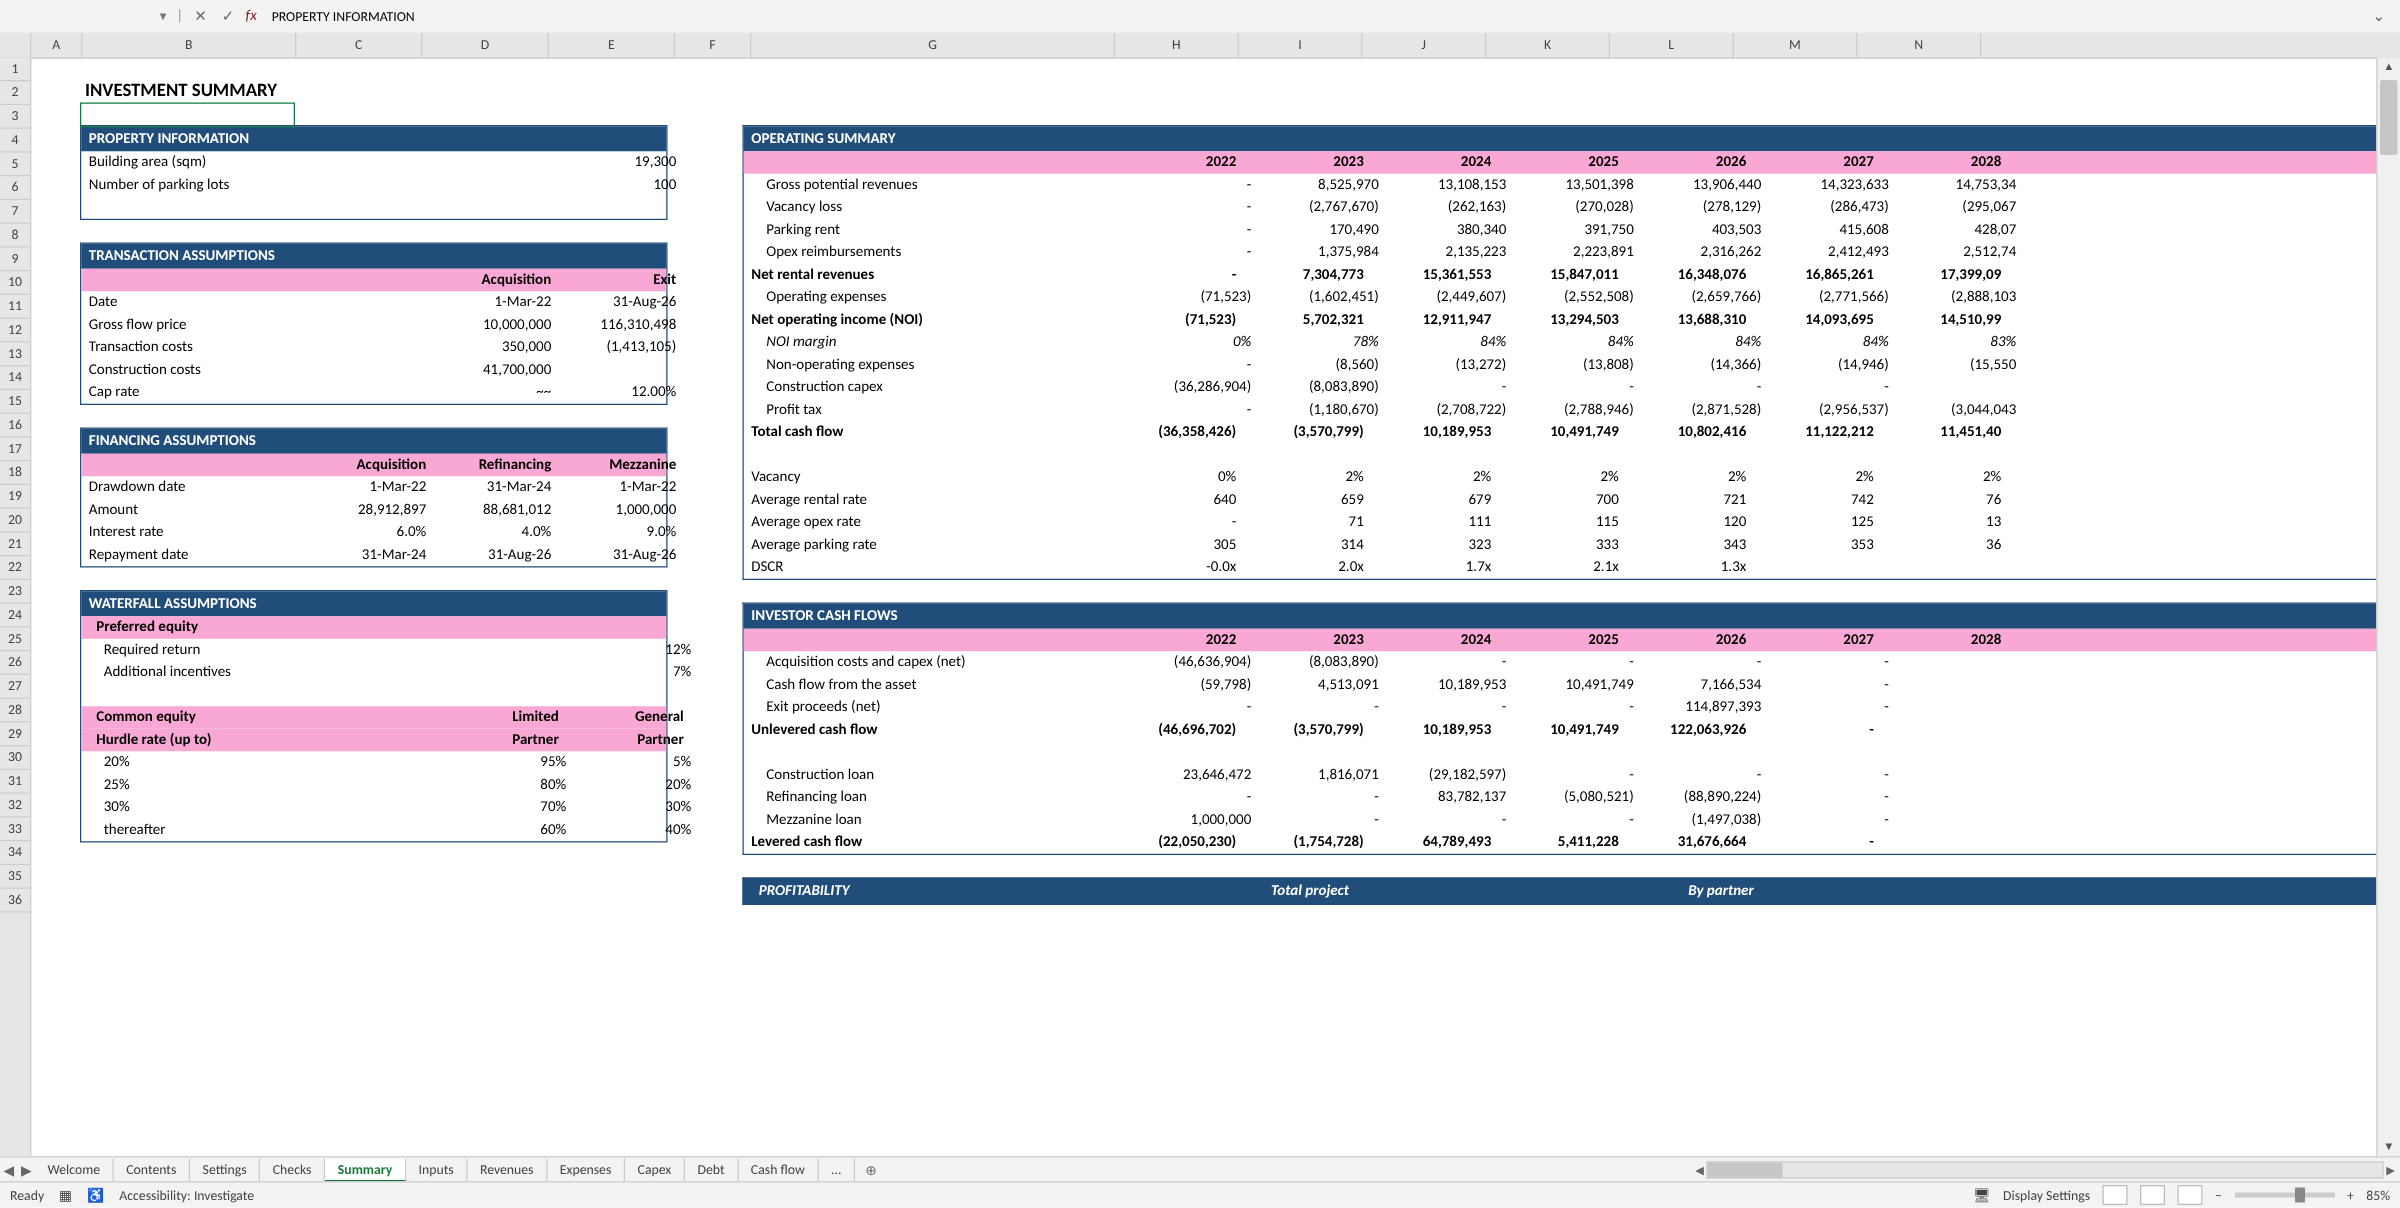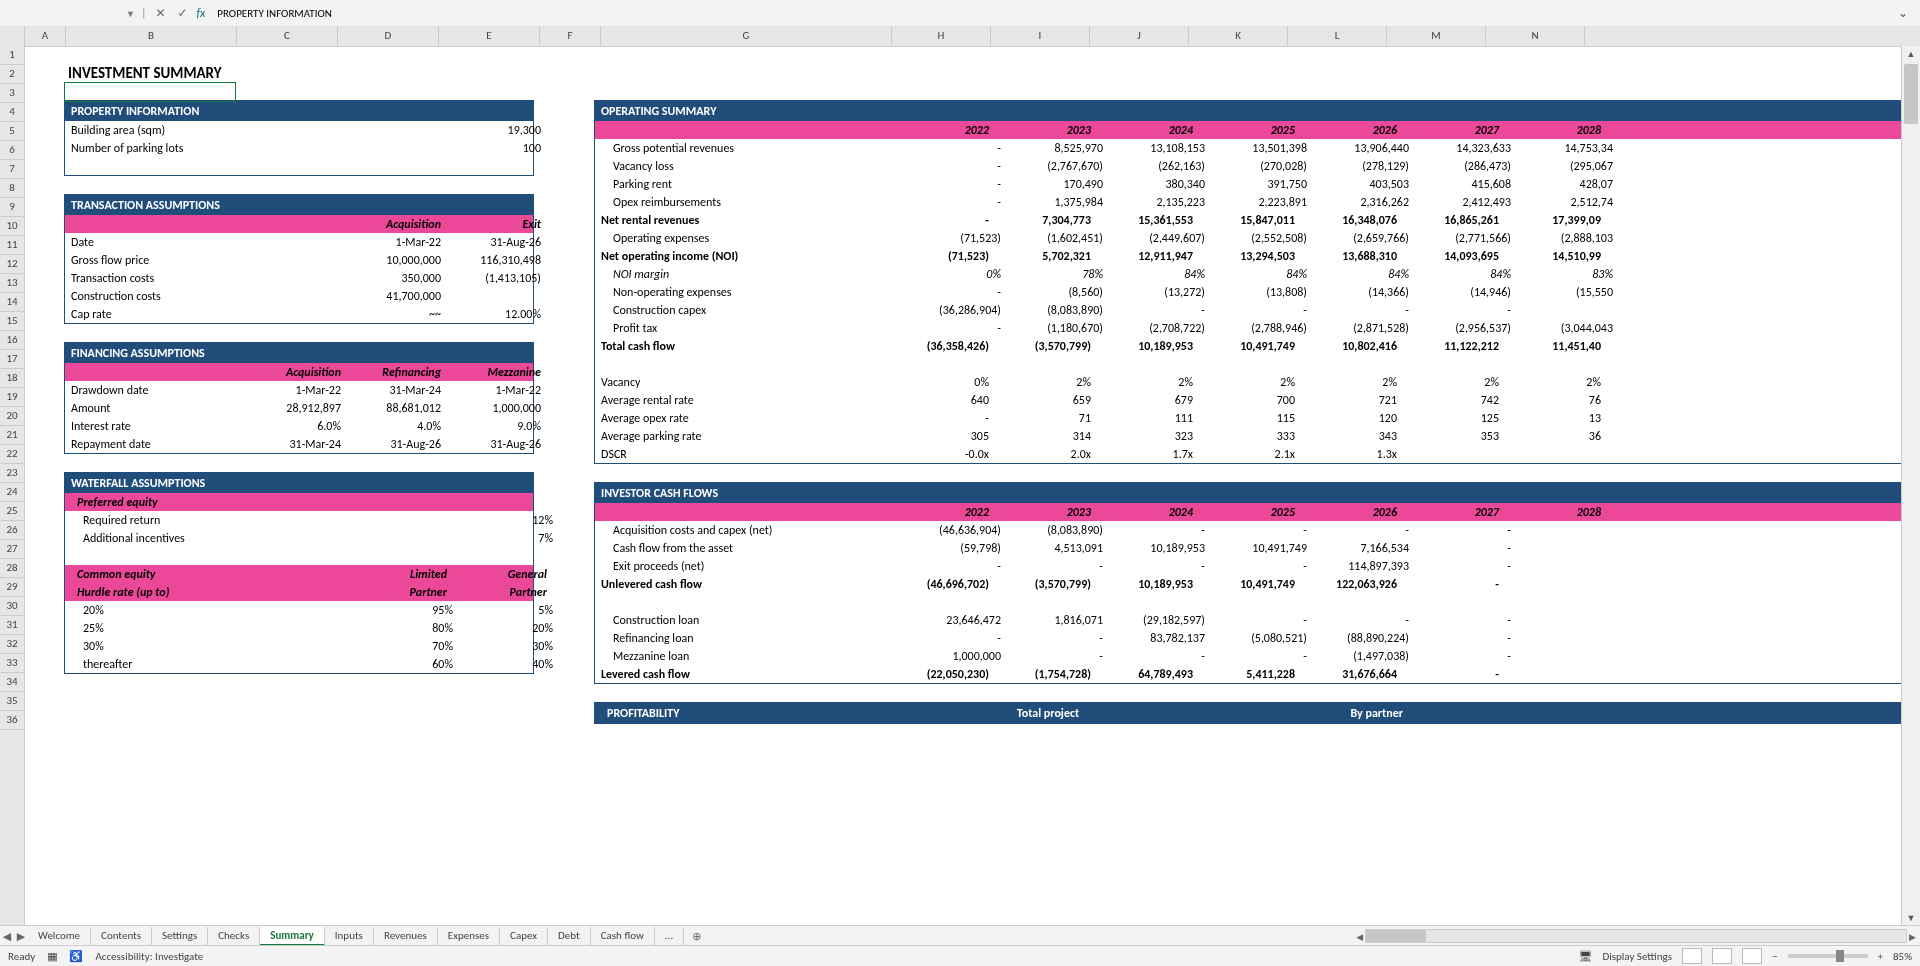--- a/index.html
+++ b/index.html
@@ -1,20 +1,20 @@
 <!DOCTYPE html>
 <html><head>
 <meta charset="utf-8">
 <style>
   html,body{margin:0;padding:0;font-family:Calibri,Arial,sans-serif;font-size:12px;color:#000;background:#fff;overflow:hidden;}
   .fb{background:#f3f3f3;border-bottom:1px solid #ccc;display:flex;align-items:center;height:26px;padding:0 6px;gap:6px;}
   .nb{width:80px;border:1px solid #bbb;background:#eab308;padding:1px 16px;font-size:11px;margin-top:45px;}
   .fb .sep{color:#999;}
   .fb .btn{width:16px;text-align:center;color:#666;}
-  .fb .fx{font-style:italic;color:#0f766e;}
+  .fb .fx{font-style:italic;color:#7f1d1d;}
   .fb .fval{font-size:11px;padding-left:6px;}
   .fb .ddarrow{margin-left:auto;color:#555;padding-right:6px;}
 
   .grid{position:absolute;top:26px;left:0;right:0;bottom:40px;overflow:hidden;background:#fff;}
   .colh{display:flex;height:20px;background:#e6e6e6;border-bottom:1px solid #ccc;}
   .colh div{border-right:1px solid #ccc;font-size:11px;color:#444;text-align:center;line-height:20px;}
   .rown{position:absolute;top:20px;left:0;width:24px;bottom:0;background:#e6e6e6;border-right:1px solid #ccc;}
   .rown div{height:18px;border-bottom:1px solid #ccc;font-size:11px;color:#444;text-align:center;line-height:18px;}
 
   .sheet{position:absolute;top:20px;left:24px;right:18px;bottom:0;}
@@ -25,21 +25,21 @@
   .cC{flex:0 0 100px;text-align:right;}
   .cD{flex:0 0 100px;text-align:right;}
   .cE{flex:0 0 100px;text-align:right;}
   .sp{flex:0 0 60px;}
   .cG{flex:0 0 290px;}
   .yr{flex:0 0 98px;text-align:right;padding-right:4px;}
 
   .title{font-weight:bold;font-size:15px;padding-left:4px;}
   .box{border:1px solid #204d7a;}
   .hdr{background:#204d7a;color:#fff;font-weight:bold;padding:1px 6px;height:18px;line-height:18px;}
-  .sub{background:#ec4899;font-weight:bold;padding:0 6px;font-style:italic;}
+  .sub{background:#f9a8d4;font-weight:bold;padding:0 6px;}
   .pl{padding-left:6px;}
   .pl2{padding-left:18px;}
   .b{font-weight:bold;}
   .it{font-style:italic;}
   .selcell{border:1px solid #107c41;position:absolute;}
 
   .vscroll{position:absolute;top:46px;right:0;width:18px;bottom:40px;background:#f0f0f0;border-left:1px solid #ccc;}
   .vscroll .arrow{height:16px;text-align:center;font-size:9px;color:#555;line-height:16px;}
   .vscroll .thumb{background:#c6c6c6;margin:2px;border-radius:2px;height:60px;}
 
@@ -591,21 +591,21 @@
                 <div class="yr b ">64,789,493</div>
                 <div class="yr b ">5,411,228</div>
                 <div class="yr b ">31,676,664</div>
                 <div class="yr b ">-</div>
                 <div class="yr b "></div>
               </div>
             </div>
         </div>
 
         <div class="r"></div>
-        <div class="hdr" style="display:flex;border:1px solid #204d7a;border-right:none;">
+        <div class="hdr" style="display:flex;border:1px solid #204d7a;border-right:none;font-style:italic;">
            <span class="cG pl">PROFITABILITY</span>
            <span class="yr"></span>
             <span class="yr b" style="text-align:center;">Total project</span>
            <span class="yr"></span>
             <span class="yr"></span>
            <span class="yr b" style="text-align:right;">By partner</span>
         </div>
       </div>
     </div>
   </div>

